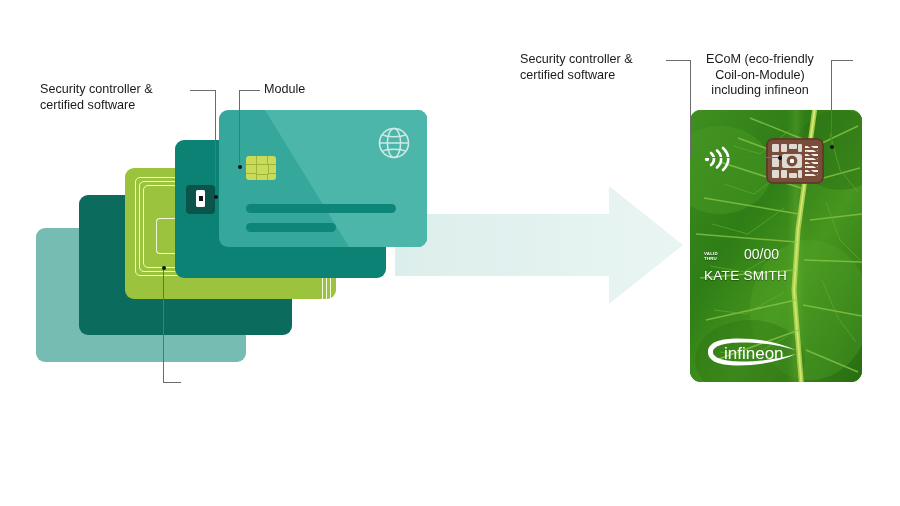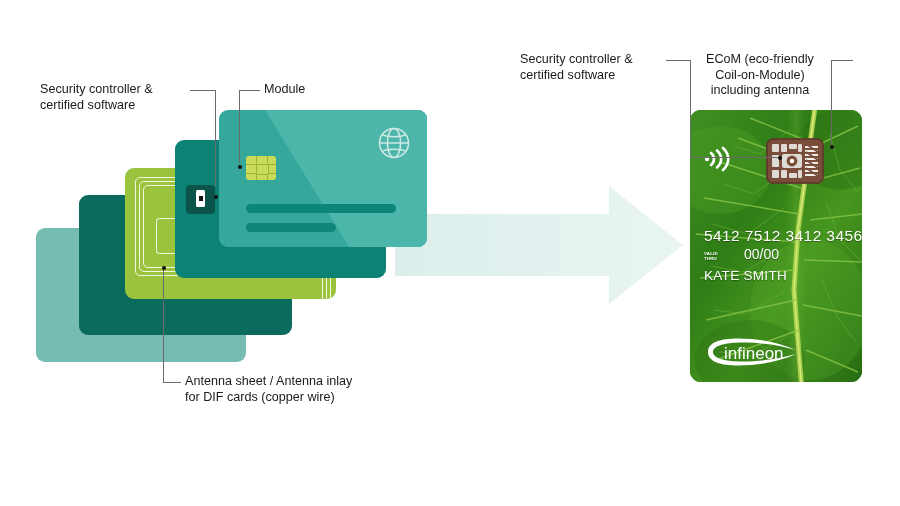--- a/index.html
+++ b/index.html
@@ -387,21 +387,20 @@
       </g>
       <g stroke="#7a4c3a" stroke-width="1.7">
         <line x1="40" y1="6" x2="52" y2="14"></line>
         <line x1="40" y1="14" x2="52" y2="22"></line>
         <line x1="40" y1="22" x2="52" y2="30"></line>
         <line x1="40" y1="30" x2="52" y2="38"></line>
       </g>
       <rect x="1" y="1" width="56" height="44" rx="6" fill="none" stroke="#5f3a2b" stroke-width="1.6"></rect>
     </svg>
 
-    <div class="card-num">5412 7512 3412 3456</div>
     <div class="valid-thru">VALID THRU</div>
     <div class="expiry">00/00</div>
     <div class="holder">KATE SMITH</div>
 
     <svg class="infineon-logo" viewBox="0 0 96 28">
       <path d="M4 14 C4 4, 17 0.5, 34 0.5 C58 0.5, 76 5, 92 12 C76 7.5, 58 4.5, 38 4.5 C20 4.5, 9 8, 9 14 C9 20, 20 23.5, 38 23.5 C58 23.5, 76 20.5, 92 16 C76 23, 58 27.5, 34 27.5 C17 27.5, 4 24, 4 14 Z" fill="#ffffff"></path>
       <text x="20" y="20.5" font-family="Liberation Sans, sans-serif" font-size="17" font-weight="normal" fill="#ffffff">infineon</text>
     </svg>
   </div>
 
@@ -409,33 +408,31 @@
 certified software</div>
   <div class="leader h" style="left:190px; top:90px; width:25px;"></div>
   <div class="leader v" style="left:215px; top:90px; height:96px;"></div>
   <div class="dot" style="left:213.5px; top:195px;"></div>
 
   <div class="anno left-align" style="left:264px; top:82px; width:100px;">Module</div>
   <div class="leader h" style="left:239px; top:90px; width:21px;"></div>
   <div class="leader v" style="left:239px; top:90px; height:73px;"></div>
   <div class="dot" style="left:237.5px; top:165px;"></div>
 
-  <div class="anno left-align" style="left:185px; top:374px; width:230px;">Antenna sheet / Antenna inlay
-for DIF cards (copper wire)</div>
   <div class="leader v" style="left:163px; top:270px; height:112px;"></div>
   <div class="leader h" style="left:163px; top:382px; width:18px;"></div>
   <div class="dot" style="left:161.5px; top:266px;"></div>
 
   <div class="anno right-align" style="left:520px; top:52px; width:140px;">Security controller &amp;
 certified software</div>
   <div class="leader h" style="left:666px; top:60px; width:24px;"></div>
   <div class="leader v" style="left:690px; top:60px; height:97px;"></div>
   <div class="leader h" style="left:690px; top:157px; width:90px;"></div>
   <div class="dot" style="left:778px; top:155.5px;"></div>
 
   <div class="anno center-align" style="left:694px; top:52px; width:132px;">ECoM (eco-friendly
 Coil-on-Module)
-including antenna</div>
+including infineon</div>
   <div class="leader h" style="left:831px; top:60px; width:22px;"></div>
   <div class="leader v" style="left:831px; top:60px; height:86px;"></div>
   <div class="dot" style="left:829.5px; top:145px;"></div>
 
 </div>
 
 </body></html>

